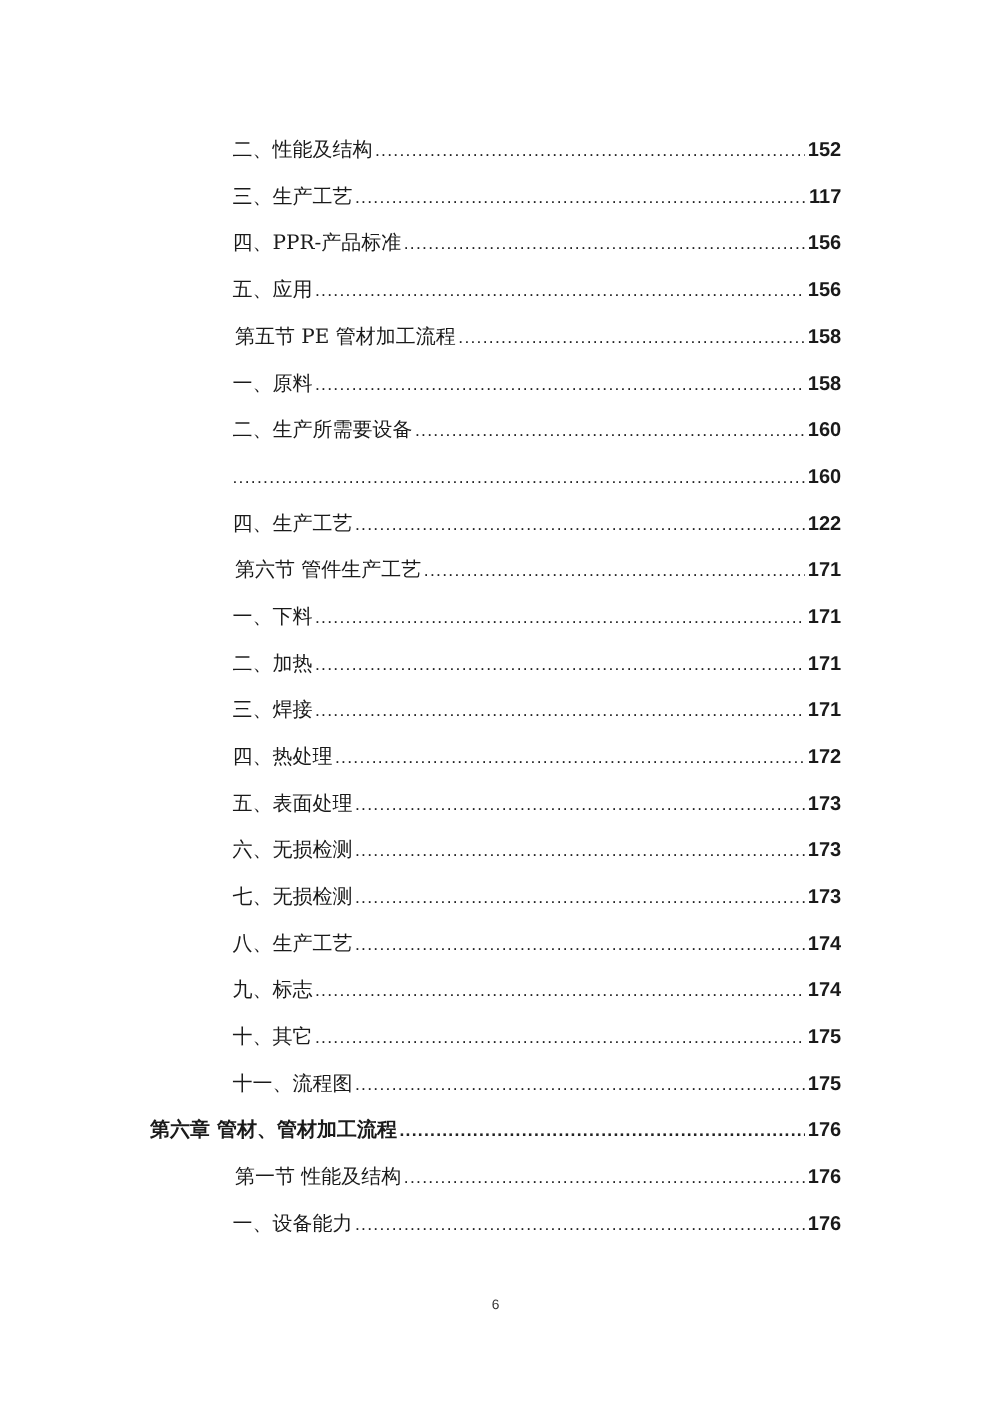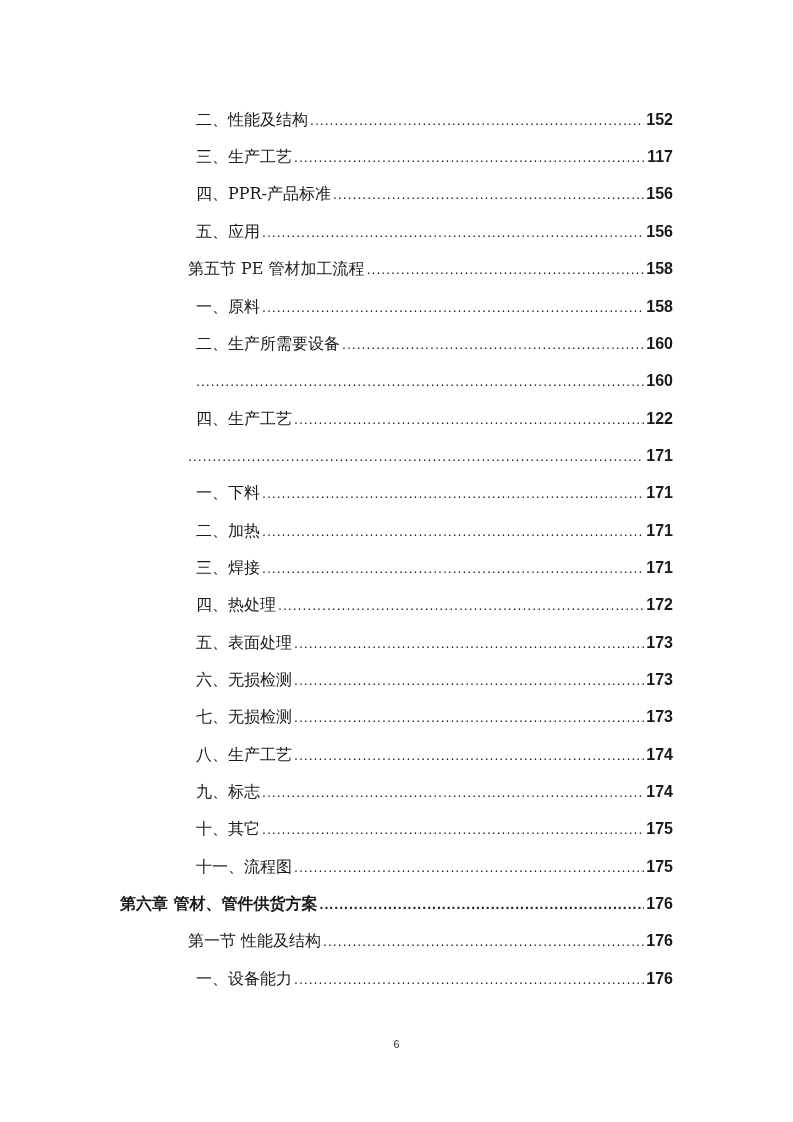--- a/index.html
+++ b/index.html
@@ -12,21 +12,21 @@
     position: absolute; left: 0; top: 0; width: 793px;
   }
   .toc-row {
     position: absolute; height: 24px;
     display: flex; align-items: baseline;
     font-size: 16px; line-height: 24px;
     white-space: nowrap; overflow: hidden;
   }
   .toc-row.l1 { left: 120px; right: 120px; font-weight: bold; }
   .toc-row.l2 { left: 152px; right: 120px; margin-left: 36px; }
-  .toc-row.l3 { left: 186px; right: 120px; margin-left: 10px; }
+  .toc-row.l3 { left: 186px; right: 120px; }
   .toc-row .title { flex: 0 0 auto; padding-right: 2px; }
   .toc-row .leader {
     flex: 1 1 auto; overflow: hidden; min-width: 10px;
     font-family: "Liberation Sans", sans-serif; font-size: 14px;
     letter-spacing: 1px; color: #222;
   }
   .toc-row .leader::before {
     content: "........................................................................................................................................................................................................";
   }
   .toc-row .page {
@@ -81,20 +81,21 @@
   <div class="toc-row l3" style="top:369px">
     <span class="leader"></span>
     <span class="page">160</span>
   </div>
   <div class="toc-row l3" style="top:407px">
     <span class="title">四、生产工艺</span>
     <span class="leader"></span>
     <span class="page">122</span>
   </div>
   <div class="toc-row l2" style="top:444px">
+    <span class="title">第六节  管件生产工艺</span>
     <span class="leader"></span>
     <span class="page">171</span>
   </div>
   <div class="toc-row l3" style="top:481px">
     <span class="title">一、下料</span>
     <span class="leader"></span>
     <span class="page">171</span>
   </div>
   <div class="toc-row l3" style="top:519px">
     <span class="title">二、加热</span>
@@ -140,21 +141,21 @@
     <span class="title">十、其它</span>
     <span class="leader"></span>
     <span class="page">175</span>
   </div>
   <div class="toc-row l3" style="top:855px">
     <span class="title">十一、流程图</span>
     <span class="leader"></span>
     <span class="page">175</span>
   </div>
   <div class="toc-row l1" style="top:892px">
-    <span class="title">第六章  管材、管件供货方案</span>
+    <span class="title">第六章  管材、管材加工流程</span>
     <span class="leader"></span>
     <span class="page">176</span>
   </div>
   <div class="toc-row l2" style="top:929px">
     <span class="title">第一节  性能及结构</span>
     <span class="leader"></span>
     <span class="page">176</span>
   </div>
   <div class="toc-row l3" style="top:967px">
     <span class="title">一、设备能力</span>

